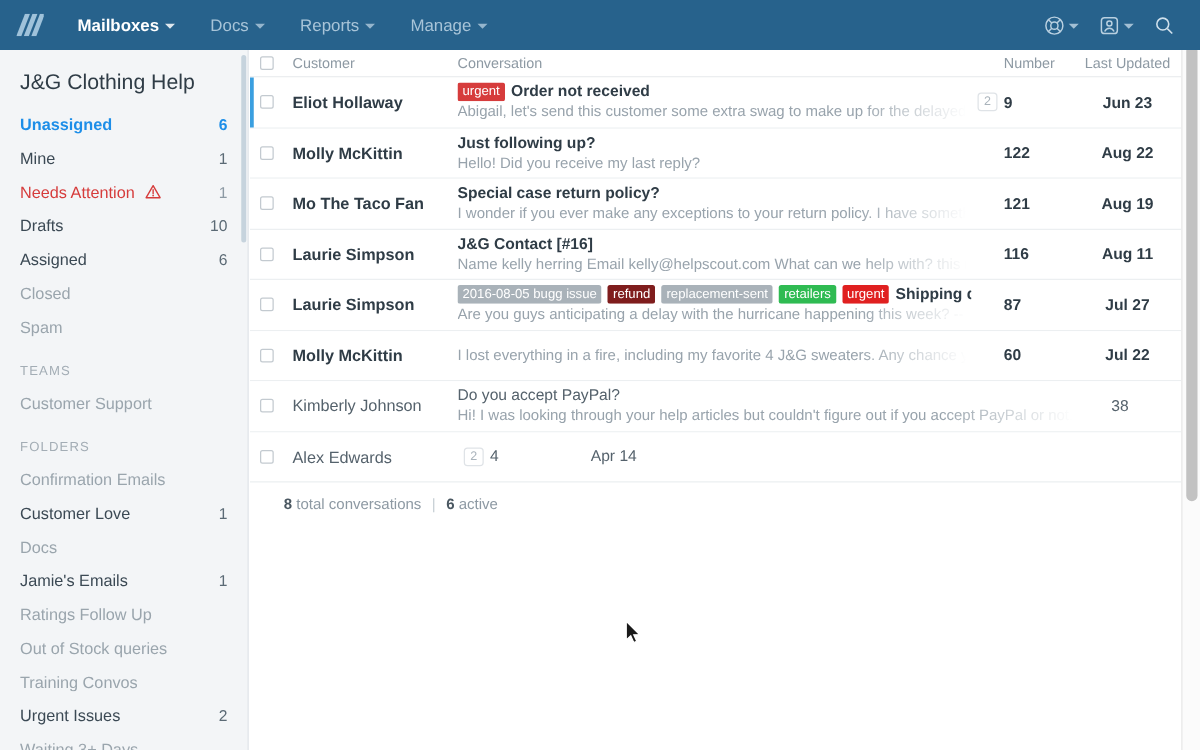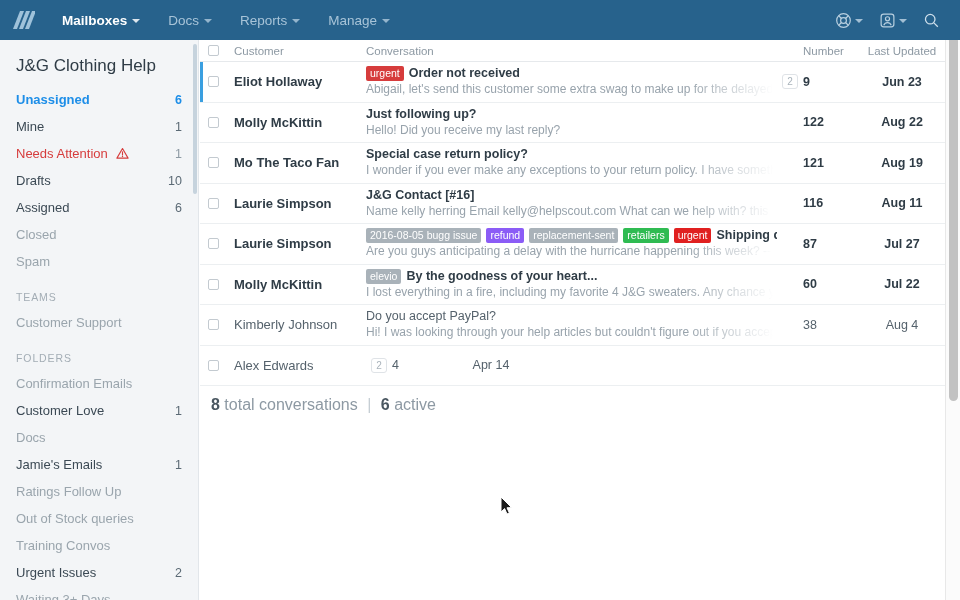--- a/index.html
+++ b/index.html
@@ -156,21 +156,21 @@
     border: 1px solid #dfe3e7; border-radius: 3px;
     padding: 0px 4px; line-height: 13px; background: #fff;
   }
   .num { font-size: 12.5px; color: #2f3c46; font-weight: bold; }
   .row.read .num { font-weight: normal; color: #55626c; }
   .date { font-size: 12.5px; color: #2f3c46; font-weight: bold; width: 100%; text-align: center; }
   .row.read .date { font-weight: normal; color: #55626c; }
 
   .list-footer {
     padding: 10px 0 0 11px;
-    font-size: 16px; color: #8d99a3;
+    font-size: 12px; color: #8d99a3; margin-left: 16px;
   }
   .list-footer b { color: #4a5761; font-weight: bold; }
   .sep { padding: 0 5px; color: #c6ced4; }
 
   
   .page-scrollbar {
     position: absolute; top: 0; right: 0;
     width: 15px; height: 600px;
     background: #fbfbfb; border-left: 1px solid #e8e8e8;
     z-index: 15;
@@ -435,21 +435,21 @@
         <div class="row">
           <div class="col-check">
             <span class="cbx"></span>
           </div>
           <div class="col-cust">
             <span class="cust-name">Laurie Simpson</span>
           </div>
           <div class="col-conv">
             <div class="subject-line">
               <span class="tag" style="background: rgb(169, 178, 185);">2016-08-05 bugg issue</span>
-              <span class="tag" style="background: #8b5cf6;">refund</span>
+              <span class="tag" style="background: #7f1d1d;">refund</span>
               <span class="tag" style="background: rgb(169, 178, 185);">replacement-sent</span>
               <span class="tag" style="background: rgb(47, 187, 82);">retailers</span>
               <span class="tag" style="background: rgb(224, 32, 32);">urgent</span>
               <span>Shipping delay?</span>
             </div>
             <div class="preview">Are you guys anticipating a delay with the hurricane happening this week? -- Kelly Herring kelly@helpscout.com</div>
           </div>
           <div class="col-badge" style="justify-content: center;"></div>
           <div class="col-num">
             <span class="num">87</span>
@@ -459,24 +459,20 @@
           </div>
         </div>
         <div class="row">
           <div class="col-check">
             <span class="cbx"></span>
           </div>
           <div class="col-cust">
             <span class="cust-name">Molly McKittin</span>
           </div>
           <div class="col-conv">
-            <div class="subject-line">
-              <span class="tag" style="background: rgb(169, 178, 185);">elevio</span>
-              <span>By the goodness of your heart...</span>
-            </div>
             <div class="preview">I lost everything in a fire, including my favorite 4 J&amp;G sweaters. Any chance you can send me replacements?</div>
           </div>
           <div class="col-badge" style="justify-content: center;"></div>
           <div class="col-num">
             <span class="num">60</span>
           </div>
           <div class="col-date">
             <span class="date">Jul 22</span>
           </div>
         </div>
@@ -489,23 +485,20 @@
           </div>
           <div class="col-conv">
             <div class="subject-line">
               <span>Do you accept PayPal?</span>
             </div>
             <div class="preview">Hi! I was looking through your help articles but couldn't figure out if you accept PayPal or not. Thanks!</div>
           </div>
           <div class="col-badge" style="justify-content: center;"></div>
           <div class="col-num">
             <span class="num">38</span>
-          </div>
-          <div class="col-date">
-            <span class="date">Aug 4</span>
           </div>
         </div>
         <div class="row read">
           <div class="col-check">
             <span class="cbx"></span>
           </div>
           <div class="col-cust">
             <span class="cust-name">Alex Edwards</span>
           </div>
           <div class="col-badge" style="justify-content: center;">

